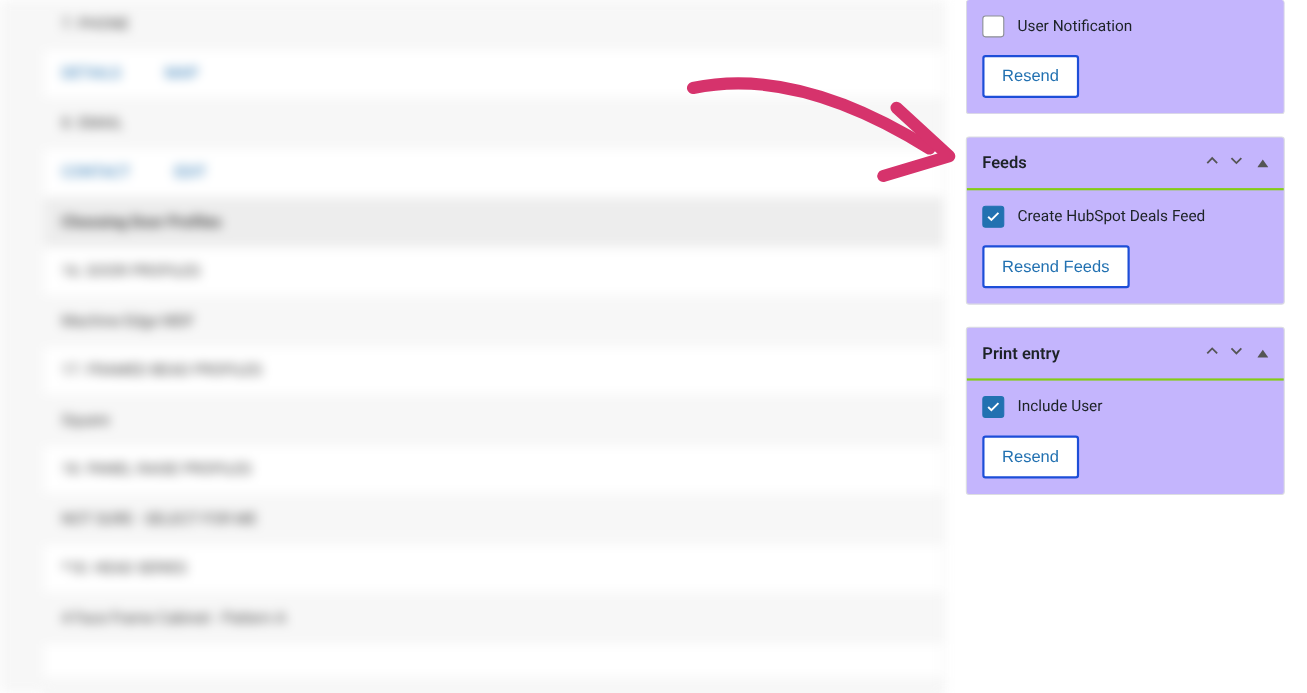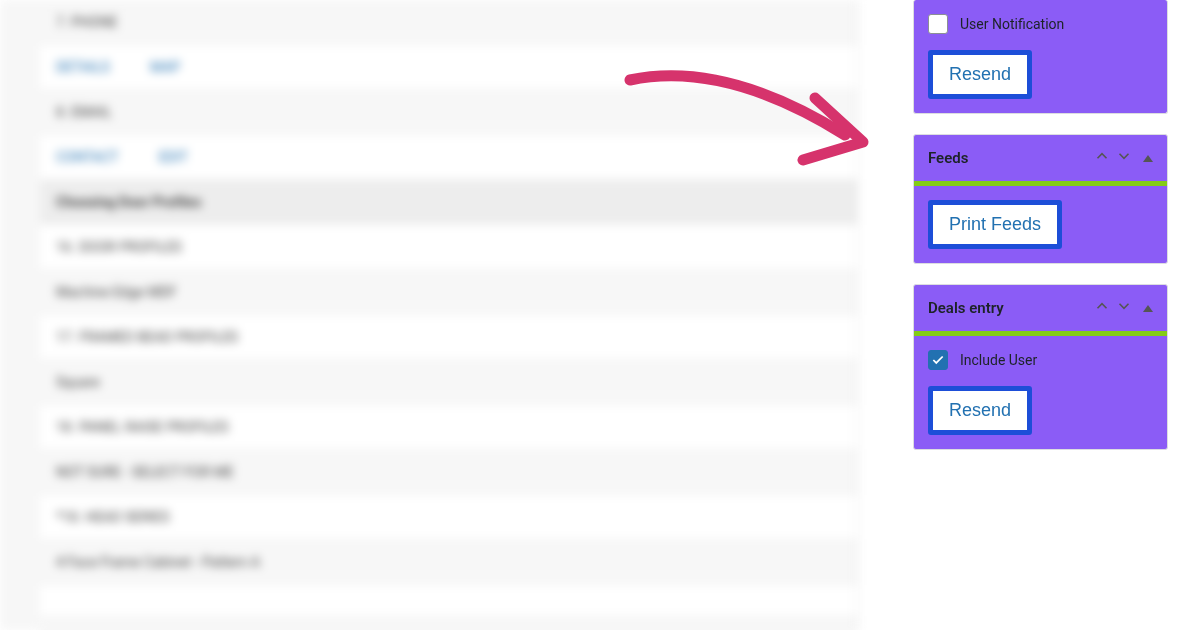--- a/index.html
+++ b/index.html
@@ -28,32 +28,31 @@
       width: 330px;
       background: #fff;
       padding: 0 20px;
       display: flex;
       flex-direction: column;
       gap: 20px;
     }
     .panel {
       border: 1px solid #dcdde1;
       border-radius: 3px;
-      background: #8b5cf6;
-      margin-left: 35px;
+      background: #c4b5fd;
     }
     .panel.no-top-border {
       border-top: none;
     }
     .panel-header {
       display: flex;
       align-items: center;
       justify-content: space-between;
       padding: 12px 14px;
-      border-bottom: 5px solid #84cc16;
+      border-bottom: 2px solid #84cc16;
     }
     .panel-title {
       font-size: 15px;
       font-weight: 600;
       color: #1d2327;
     }
     .panel-controls {
       display: flex;
       align-items: center;
       gap: 4px;
@@ -107,25 +106,25 @@
       stroke-width: 3;
       fill: none;
     }
     .checkbox-label {
       font-size: 14px;
       color: #1d2327;
     }
     .btn {
       display: inline-block;
       padding: 9px 16px;
-      border: 5px solid #1d4ed8;
+      border: 2px solid #1d4ed8;
       border-radius: 3px;
       background: #fff;
       color: #2271b1;
-      font-size: 18px;
+      font-size: 15px;
       font-weight: 400;
       cursor: pointer;
       align-self: flex-start;
     }
     
     .blur-row {
       background: #fff;
       padding: 14px 16px;
       border-bottom: 1px solid #f0f0f0;
       color: #444;
@@ -199,27 +198,35 @@
               </svg></span>
           <span><svg viewBox="0 0 24 24">
                 <polyline points="6 9 12 15 18 9"></polyline>
               </svg></span>
           <span class="tri"><svg viewBox="0 0 10 10">
                 <polygon points="0,8 10,8 5,1"></polygon>
               </svg></span>
         </div>
       </div>
       <div class="panel-body">
-        <button class="btn">Print Feeds</button>
+        <div class="checkbox-row">
+          <div class="checkbox checked">
+            <svg viewBox="0 0 24 24">
+                <polyline points="4 12 9 17 20 6"></polyline>
+              </svg>
+          </div>
+          <span class="checkbox-label">Create HubSpot Deals Feed</span>
+        </div>
+        <button class="btn">Resend Feeds</button>
       </div>
     </div>
 
     <div class="panel">
       <div class="panel-header">
-        <span class="panel-title">Deals entry</span>
+        <span class="panel-title">Print entry</span>
         <div class="panel-controls">
           <span><svg viewBox="0 0 24 24">
                 <polyline points="6 15 12 9 18 15"></polyline>
               </svg></span>
           <span><svg viewBox="0 0 24 24">
                 <polyline points="6 9 12 15 18 9"></polyline>
               </svg></span>
           <span class="tri"><svg viewBox="0 0 10 10">
                 <polygon points="0,8 10,8 5,1"></polygon>
               </svg></span>

